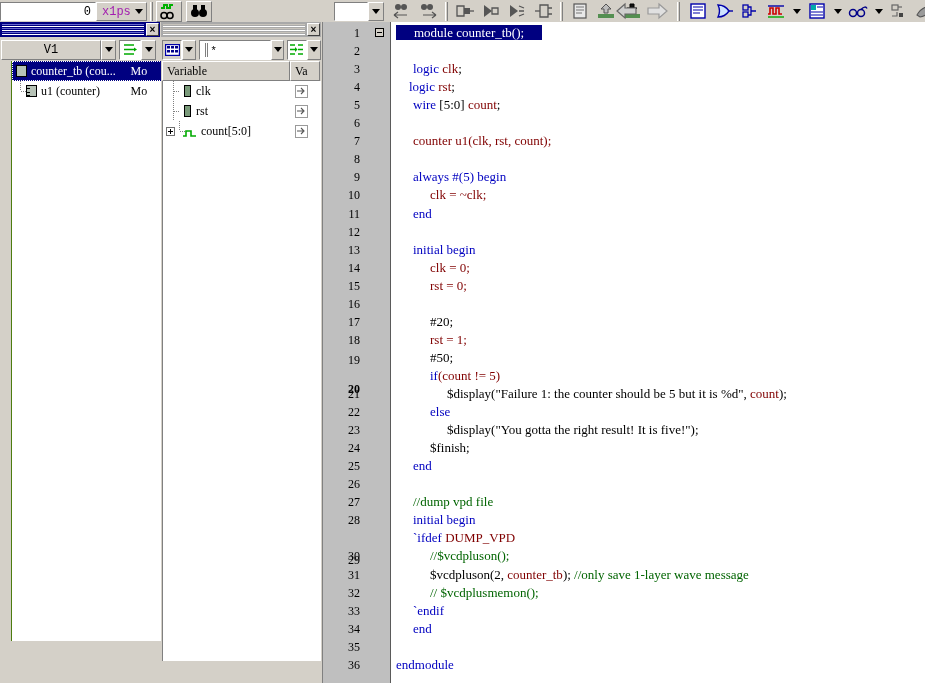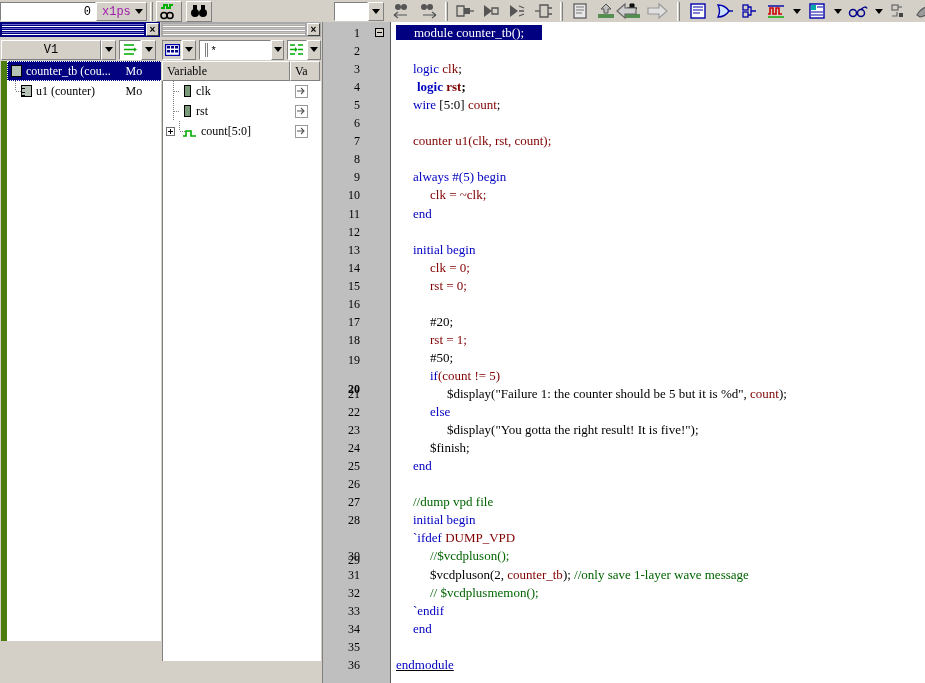--- a/index.html
+++ b/index.html
@@ -380,21 +380,21 @@
           <path d="M9 2l3 0M9 6.5l3 0M9 11l3 0" stroke="#0a0" stroke-width="1.3"></path>
           <path d="M12 4.5l3 2-3 2z" fill="#0a0"></path>
         </svg>
       </div>
       <div class="btn3d combo-arrow">
         <span class="caret"></span>
       </div>
     </div>
 
 
-    <div class="tbl-body" style="margin-left:1px;width:158px;height:580px;border-left:6px solid #4d7c0f;">
+    <div class="tbl-body" style="margin-left:11px;width:158px;height:580px;border-left:1px solid #4d7c0f;">
       <div class="row sel" style="width:158px;">
         <div class="cell-name" style="width:118px;padding-left:4px;box-sizing:border-box;">
           <span class="modbox"></span>
           <span>counter_tb (cou...</span>
         </div>
         <div class="cell-type" style="width:40px;">Mo</div>
       </div>
       <div class="row" style="width:158px;">
         <div class="cell-name" style="width:118px;padding-left:4px;box-sizing:border-box;">
           <span class="treeline elbow"></span>
@@ -550,21 +550,21 @@
         <div class="lnum" style="top: 561.55px;">32</div>
         <div class="lnum" style="top: 579.6px;">33</div>
         <div class="lnum" style="top: 597.65px;">34</div>
         <div class="lnum" style="top: 615.7px;">35</div>
         <div class="lnum" style="top: 633.75px;">36</div>
       </div>
     <div id="code">
         <div class="cline" style="top: 2px; padding-left: 4px;"><span class="selhl"><span class="kw">module </span><span class="pl">counter_tb();</span></span></div>
         <div class="cline" style="top: 20.05px; padding-left: 4px;">&nbsp;</div>
         <div class="cline" style="top: 38.1px; padding-left: 21px;"><span><span class="kw">logic </span><span class="id">clk</span><span class="pl">;</span></span></div>
-        <div class="cline" style="top: 56.15px; padding-left: 25px; font-weight: bold;"><span><span class="kw">logic </span><span class="id">rst</span><span class="pl">;</span></span></div>
+        <div class="cline" style="top: 56.15px; padding-left: 17px;"><span><span class="kw">logic </span><span class="id">rst</span><span class="pl">;</span></span></div>
         <div class="cline" style="top: 74.2px; padding-left: 21px;"><span><span class="kw">wire </span><span class="pl">[5:0] </span><span class="id">count</span><span class="pl">;</span></span></div>
         <div class="cline" style="top: 92.25px; padding-left: 4px;">&nbsp;</div>
         <div class="cline" style="top: 110.3px; padding-left: 21px;"><span><span class="id">counter u1(clk, rst, count);</span></span></div>
         <div class="cline" style="top: 128.35px; padding-left: 4px;">&nbsp;</div>
         <div class="cline" style="top: 146.4px; padding-left: 21px;"><span><span class="kw">always </span><span class="kw">#(5) </span><span class="kw">begin</span></span></div>
         <div class="cline" style="top: 164.45px; padding-left: 38px;"><span><span class="id">clk = ~clk;</span></span></div>
         <div class="cline" style="top: 182.5px; padding-left: 21px;"><span><span class="kw">end</span></span></div>
         <div class="cline" style="top: 200.55px; padding-left: 4px;">&nbsp;</div>
         <div class="cline" style="top: 218.6px; padding-left: 21px;"><span><span class="kw">initial begin</span></span></div>
         <div class="cline" style="top: 236.65px; padding-left: 38px;"><span><span class="id">clk</span><span class="id"> = 0;</span></span></div>
@@ -582,17 +582,17 @@
         <div class="cline" style="top: 453.25px; padding-left: 4px;">&nbsp;</div>
         <div class="cline" style="top: 471.3px; padding-left: 21px;"><span><span class="cm">//dump vpd file</span></span></div>
         <div class="cline" style="top: 489.35px; padding-left: 21px;"><span><span class="kw">initial begin</span></span></div>
         <div class="cline" style="top: 507.4px; padding-left: 21px;"><span><span class="kw">`ifdef </span><span class="id">DUMP_VPD</span></span></div>
         <div class="cline" style="top: 525.45px; padding-left: 38px;"><span><span class="cm">//$vcdpluson();</span></span></div>
         <div class="cline" style="top: 543.5px; padding-left: 38px;"><span><span class="pl">$vcdpluson(2, </span><span class="id">counter_tb</span><span class="pl">); </span><span class="cm">//only save 1-layer wave message</span></span></div>
         <div class="cline" style="top: 561.55px; padding-left: 38px;"><span><span class="cm">// $vcdplusmemon();</span></span></div>
         <div class="cline" style="top: 579.6px; padding-left: 21px;"><span><span class="kw">`endif</span></span></div>
         <div class="cline" style="top: 597.65px; padding-left: 21px;"><span><span class="kw">end</span></span></div>
         <div class="cline" style="top: 615.7px; padding-left: 4px;">&nbsp;</div>
-        <div class="cline" style="top: 633.75px; padding-left: 4px; text-decoration: underline;"><span><span class="kw">endmodule</span></span></div>
+        <div class="cline" style="top: 633.75px; padding-left: 4px;"><span><span class="kw">endmodule</span></span></div>
       </div>
   </div>
 
 </div>
 
 </body></html>

